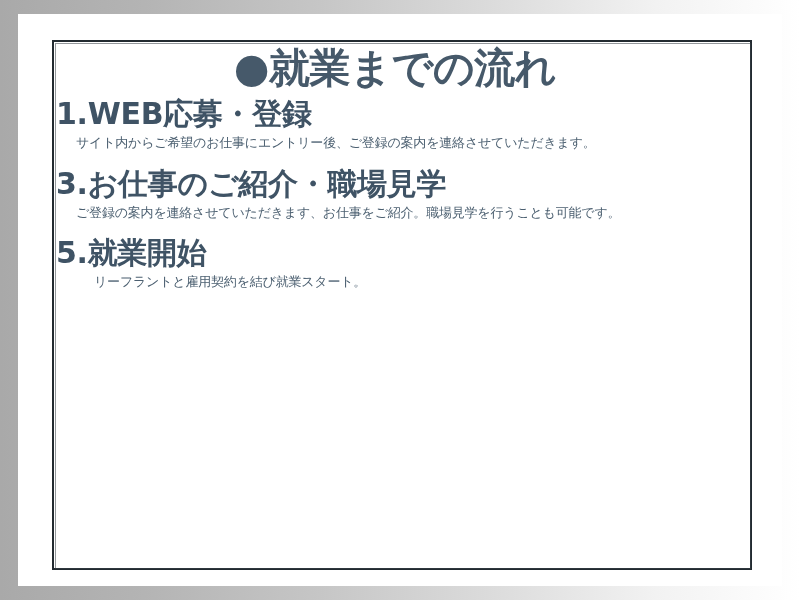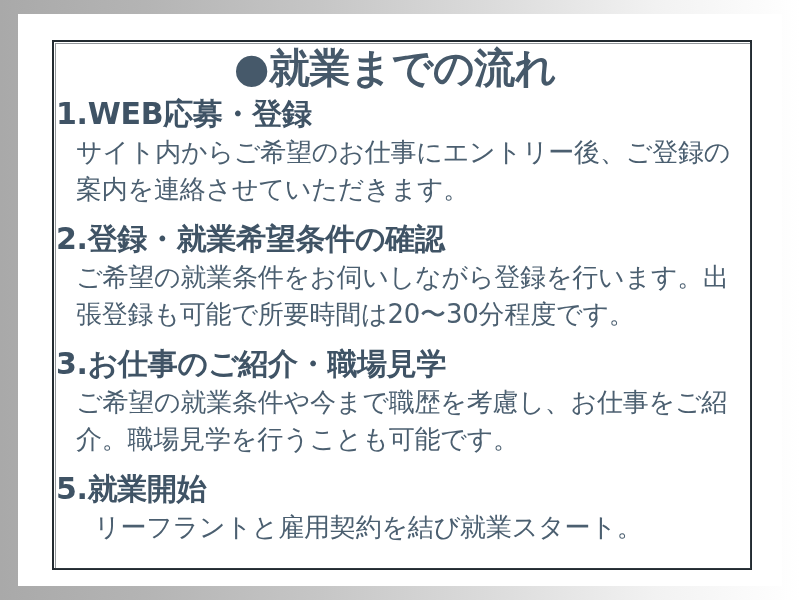--- a/index.html
+++ b/index.html
@@ -66,21 +66,21 @@
     font-size:30px;
     line-height:1.30;
     font-weight:bold;
     color:#3f5365;
     padding-left:4px;
     letter-spacing:-0.3px;
     white-space:nowrap;
   }
 
   .step-body {
-    font-size:26px;
+    font-size:13px;
     line-height:1.42;
     color:#4b5f70;
     padding-left:24px;
     padding-right:4px;
     letter-spacing:-0.2px;
     margin-top:1px;
     margin-bottom:11px;
   }
 
   .step:last-child .step-body { margin-bottom:4px;padding-left:42px; }
@@ -98,28 +98,24 @@
 
   <div id="page-title">●就業までの流れ</div>
 
   <div id="steps">
 
     <div class="step">
       <div class="step-heading">1.WEB応募・登録</div>
       <div class="step-body">サイト内からご希望のお仕事にエントリー後、ご登録の案内を連絡させていただきます。</div>
     </div>
 
-    <div class="step">
-      <div class="step-heading">2.登録・就業希望条件の確認</div>
-      <div class="step-body">ご希望の就業条件をお伺いしながら登録を行います。出張登録も可能で所要時間は20〜30分程度です。</div>
-    </div>
 
     <div class="step">
       <div class="step-heading">3.お仕事のご紹介・職場見学</div>
-      <div class="step-body">ご希望の就業条件や今まで職歴を考慮し、お仕事をご紹介。職場見学を行うことも可能です。</div>
+      <div class="step-body">ご登録の案内を連絡させていただきます、お仕事をご紹介。職場見学を行うことも可能です。</div>
     </div>
 
     <div class="step">
       <div class="step-heading">5.就業開始</div>
       <div class="step-body">リーフラントと雇用契約を結び就業スタート。</div>
     </div>
 
   </div>
 </div>
 

